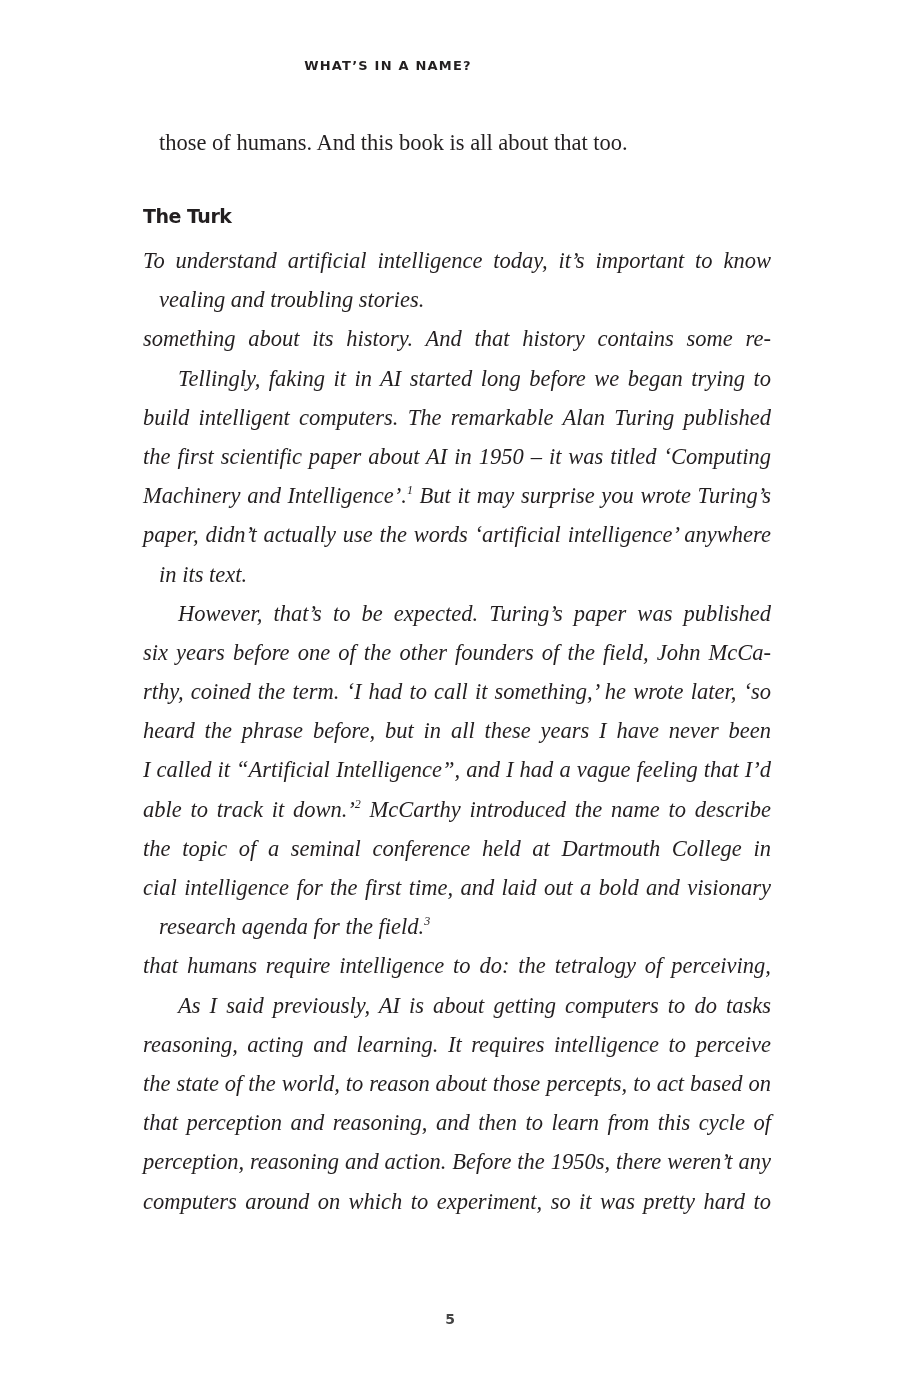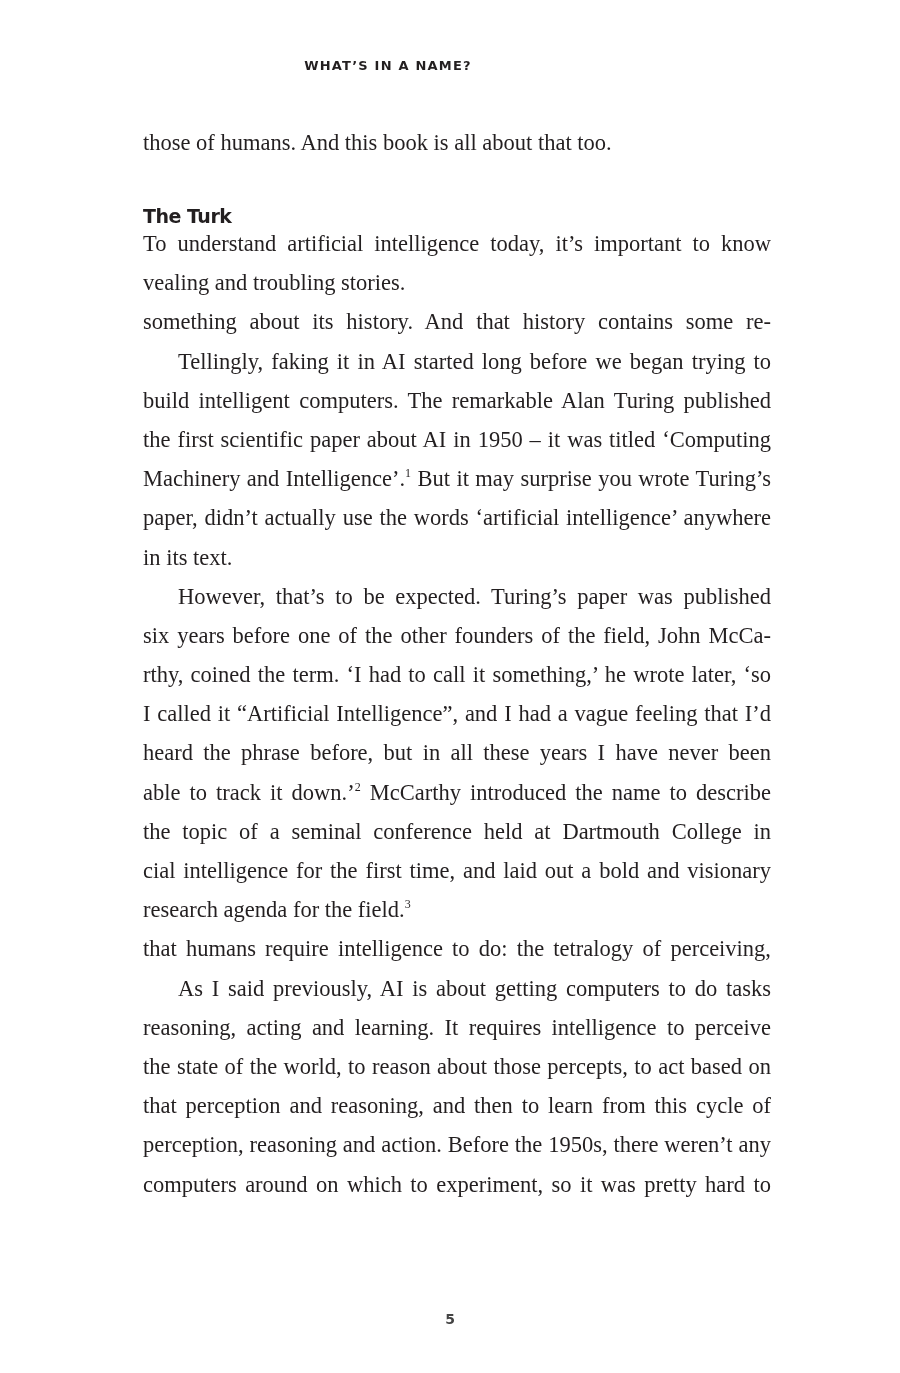--- a/index.html
+++ b/index.html
@@ -37,20 +37,21 @@
     .line {
       height: 39.2px;
       line-height: 39.2px;
       white-space: nowrap;
       text-align: justify;
       text-align-last: justify;
       display: block;
     }
     .line.last {
       text-align-last: left;
+      margin-left: 16px;
     }
     .line.indent {
       text-indent: 35px;
     }
     .heading {
       position: absolute;
       left: 143px;
       top: 205px;
       font-family: "DejaVu Sans", sans-serif;
       font-weight: bold;
@@ -80,43 +81,43 @@
 <body>
 
 <div class="running-head">WHAT’S IN A NAME?</div>
 
 <div class="text-block" style="top:123px;">
   <span class="line last">those of humans. And this book is all about that too.</span>
 </div>
 
 <div class="heading">The Turk</div>
 
-<div class="text-block" style="top:224px;">
+<div class="text-block" style="top:241px;font-style:italic;">
 
   <div>
     <span class="line">To understand artificial intelligence today, it’s important to know</span>
     <span class="line last">vealing and troubling stories.</span>
     <span class="line">something about its history. And that history contains some re-</span>
   </div>
 
   <div>
     <span class="line indent">Tellingly, faking it in AI started long before we began trying to</span>
     <span class="line">build intelligent computers. The remarkable Alan Turing published</span>
     <span class="line">the first scientific paper about AI in 1950 – it was titled ‘Computing</span>
     <span class="line"><span>Machinery and Intelligence’.</span><sup>1</sup> <span>But it may surprise you wrote Turing’s</span></span>
     <span class="line">paper, didn’t actually use the words ‘artificial intelligence’ anywhere</span>
     <span class="line last">in its text.</span>
   </div>
 
   <div>
     <span class="line indent">However, that’s to be expected. Turing’s paper was published</span>
     <span class="line">six years before one of the other founders of the field, John McCa-</span>
     <span class="line">rthy, coined the term. ‘I had to call it something,’ he wrote later, ‘so</span>
+    <span class="line">heard the phrase before, but in all these years I have never been</span>
     <span class="line">I called it “Artificial Intelligence”, and I had a vague feeling that I’d</span>
-    <span class="line">heard the phrase before, but in all these years I have never been</span>
     <span class="line"><span>able to track it down.’</span><sup>2</sup> <span>McCarthy introduced the name to describe</span></span>
     <span class="line">the topic of a seminal conference held at Dartmouth College in</span>
     <span class="line">cial intelligence for the first time, and laid out a bold and visionary</span>
     <span class="line last"><span>research agenda for the field.</span><sup>3</sup></span>
   </div>
 
   <div>
     <span class="line">that humans require intelligence to do: the tetralogy of perceiving,</span>
     <span class="line indent">As I said previously, AI is about getting computers to do tasks</span>
     <span class="line">reasoning, acting and learning. It requires intelligence to perceive</span>

